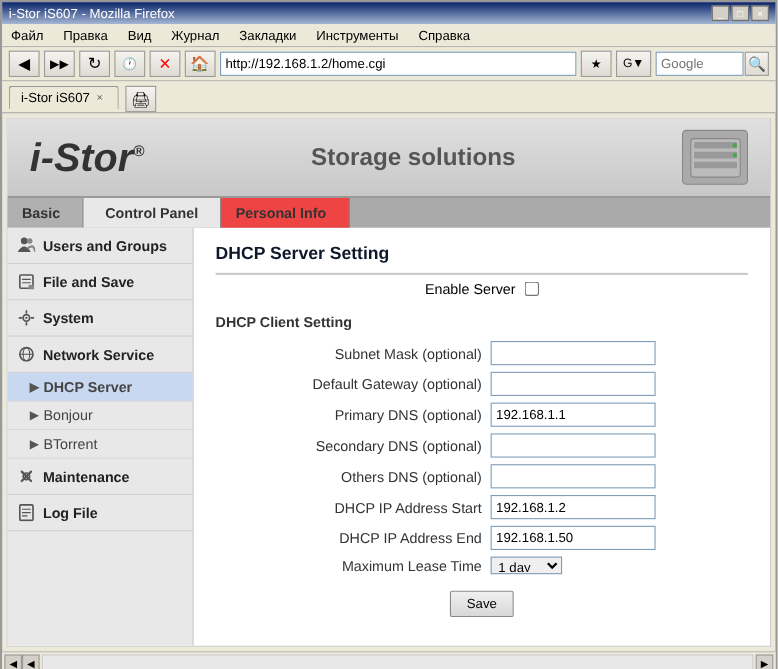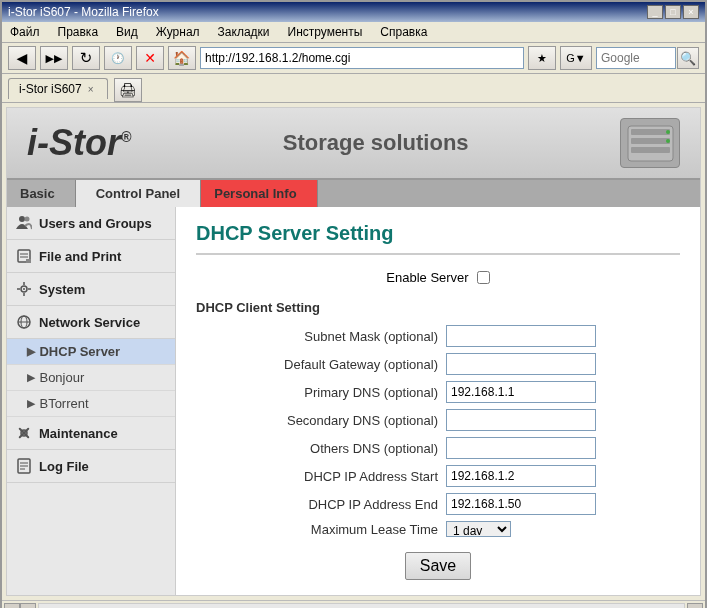--- a/index.html
+++ b/index.html
@@ -48,34 +48,34 @@
     
     .sidebar { width: 169px; background: #e8e8e8; border-right: 1px solid #ccc; font-size: 13px; }
     .sidebar-section { display: flex; align-items: center; gap: 6px; padding: 7px 8px; cursor: pointer; border-bottom: 1px solid #d0d0d0; font-weight: bold; color: #222; }
     .sidebar-section .icon { width: 18px; height: 18px; display: flex; align-items: center; justify-content: center; }
     .sidebar-item { padding: 5px 8px 5px 20px; cursor: pointer; border-bottom: 1px solid #d8d8d8; color: #444; display: flex; align-items: center; gap: 4px; }
     .sidebar-item.active { background: #c8d8f0; font-weight: bold; }
     .sidebar-item .arrow { color: #555; font-size: 11px; }
 
     
     .content { flex: 1; padding: 15px 20px; }
-    .page-title { font-size: 20px; font-weight: bold; color: #0f766e; margin-bottom: 15px; border-bottom: 2px solid #ccc; padding-bottom: 8px; }
+    .page-title { font-size: 16px; font-weight: bold; color: #0f172a; margin-bottom: 5px; border-bottom: 2px solid #ccc; padding-bottom: 8px; }
 
     .enable-row { display: flex; align-items: center; justify-content: center; gap: 8px; margin-bottom: 15px; font-size: 13px; }
     
     .section-label { font-size: 13px; font-weight: bold; margin-bottom: 10px; color: #333; }
 
     .form-table { width: 100%; }
     .form-row { display: flex; align-items: center; margin-bottom: 6px; }
     .form-label { text-align: right; width: 250px; padding-right: 8px; font-size: 13px; color: #333; }
     .form-input { width: 150px; height: 22px; border: 1px solid #7f9db9; padding: 1px 4px; font-size: 12px; background: white; }
     .form-select { height: 16px; border: 1px solid #7f9db9; font-size: 12px; padding: 1px 2px; }
 
     .btn-row { display: flex; align-items: center; justify-content: center; gap: 8px; margin-top: 15px; }
-    .btn { padding: 4px 14px; border: 1px solid #888; background: linear-gradient(to bottom, #f0f0f0, #d8d8d8); cursor: pointer; font-size: 16px; border-radius: 2px; }
+    .btn { padding: 4px 14px; border: 1px solid #888; background: linear-gradient(to bottom, #f0f0f0, #d8d8d8); cursor: pointer; font-size: 12px; border-radius: 2px; }
 
     .bottom-scrollbar { background: #ece9d8; border-top: 1px solid #bbb; padding: 2px; display: flex; align-items: center; }
     .scroll-btn { width: 16px; height: 16px; border: 1px solid #999; background: #d4d0c8; display: flex; align-items: center; justify-content: center; font-size: 9px; cursor: pointer; }
     .scroll-track { flex: 1; height: 16px; background: #e8e8e8; border: 1px solid #ccc; margin: 0 2px; }
   </style>
 </head>
 <body>
 
 <div class="browser-window">
 
@@ -169,21 +169,21 @@
 
         <div class="sidebar-section">
           <span class="icon">
             <svg width="16" height="16" viewBox="0 0 16 16">
                 <rect x="2" y="2" width="12" height="12" rx="1" fill="none" stroke="#555" stroke-width="1.5"></rect>
                 <line x1="4" y1="6" x2="12" y2="6" stroke="#555" stroke-width="1"></line>
                 <line x1="4" y1="9" x2="12" y2="9" stroke="#555" stroke-width="1"></line>
                 <rect x="10" y="11" width="5" height="4" fill="#888"></rect>
               </svg>
           </span>
-          <span>File and Print</span>
+          <span>File and Save</span>
         </div>
 
         <div class="sidebar-section">
           <span class="icon">
             <svg width="16" height="16" viewBox="0 0 16 16">
                 <circle cx="8" cy="8" r="3" fill="none" stroke="#555" stroke-width="1.5"></circle>
                 <circle cx="8" cy="8" r="1" fill="#555"></circle>
                 <line x1="8" y1="1" x2="8" y2="4" stroke="#555" stroke-width="1.5"></line>
                 <line x1="8" y1="12" x2="8" y2="15" stroke="#555" stroke-width="1.5"></line>
                 <line x1="1" y1="8" x2="4" y2="8" stroke="#555" stroke-width="1.5"></line>

